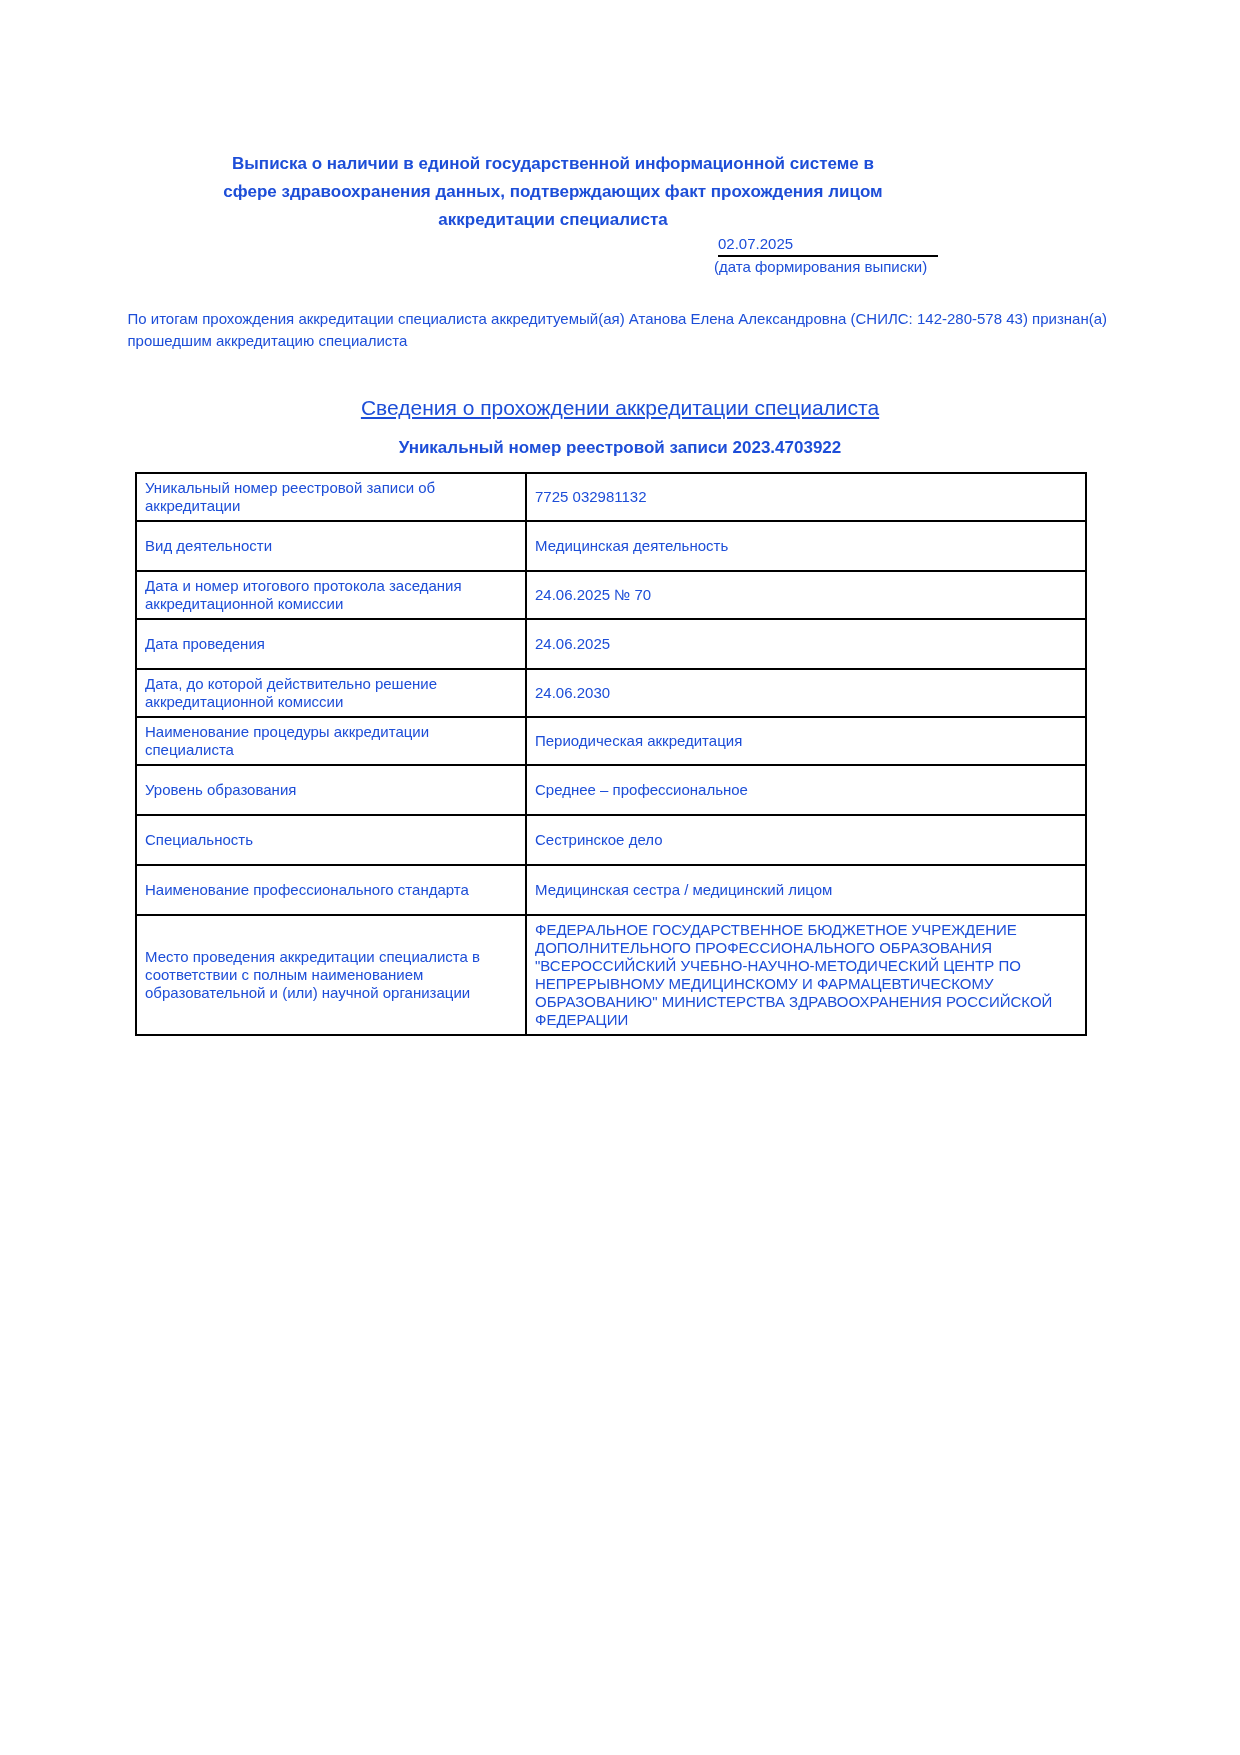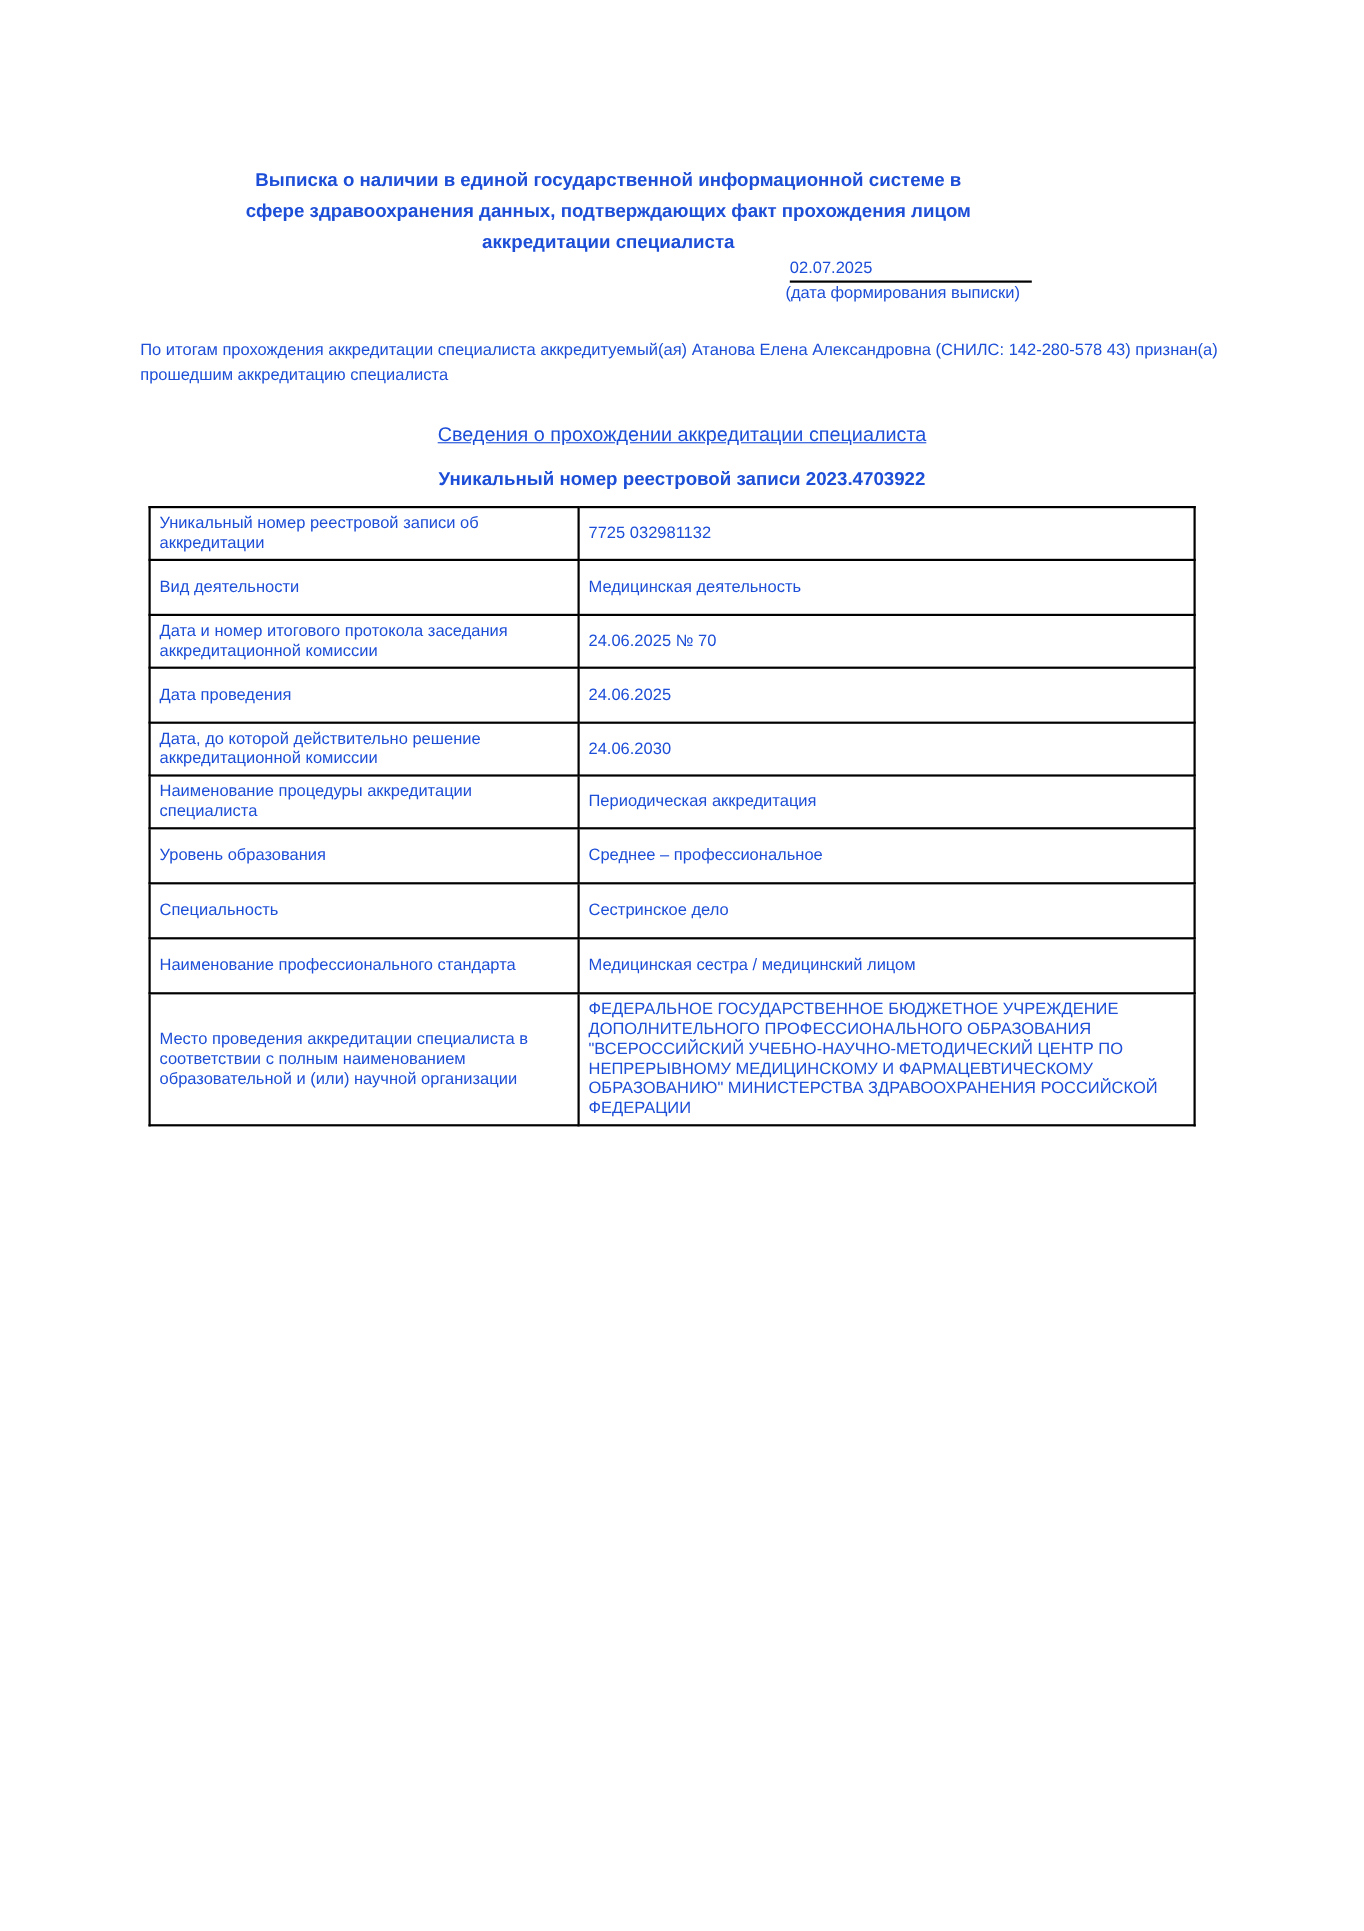--- a/index.html
+++ b/index.html
@@ -44,23 +44,23 @@
     white-space: nowrap;
     margin-left: -4px;
   }
   .summary {
     margin: 32px auto 0 auto;
     max-width: 985px;
     font-size: 15px;
     line-height: 22px;
   }
   .section-heading {
-    margin-top: 34px;
+    margin-top: 46px;
     text-align: center;
-    font-size: 18px;
+    font-size: 21px;
     line-height: 19px;
     text-decoration: underline;
   }
   .registry-heading {
     margin-top: 21px;
     text-align: center;
     font-size: 17px;
     font-weight: bold;
     line-height: 20px;
   }

